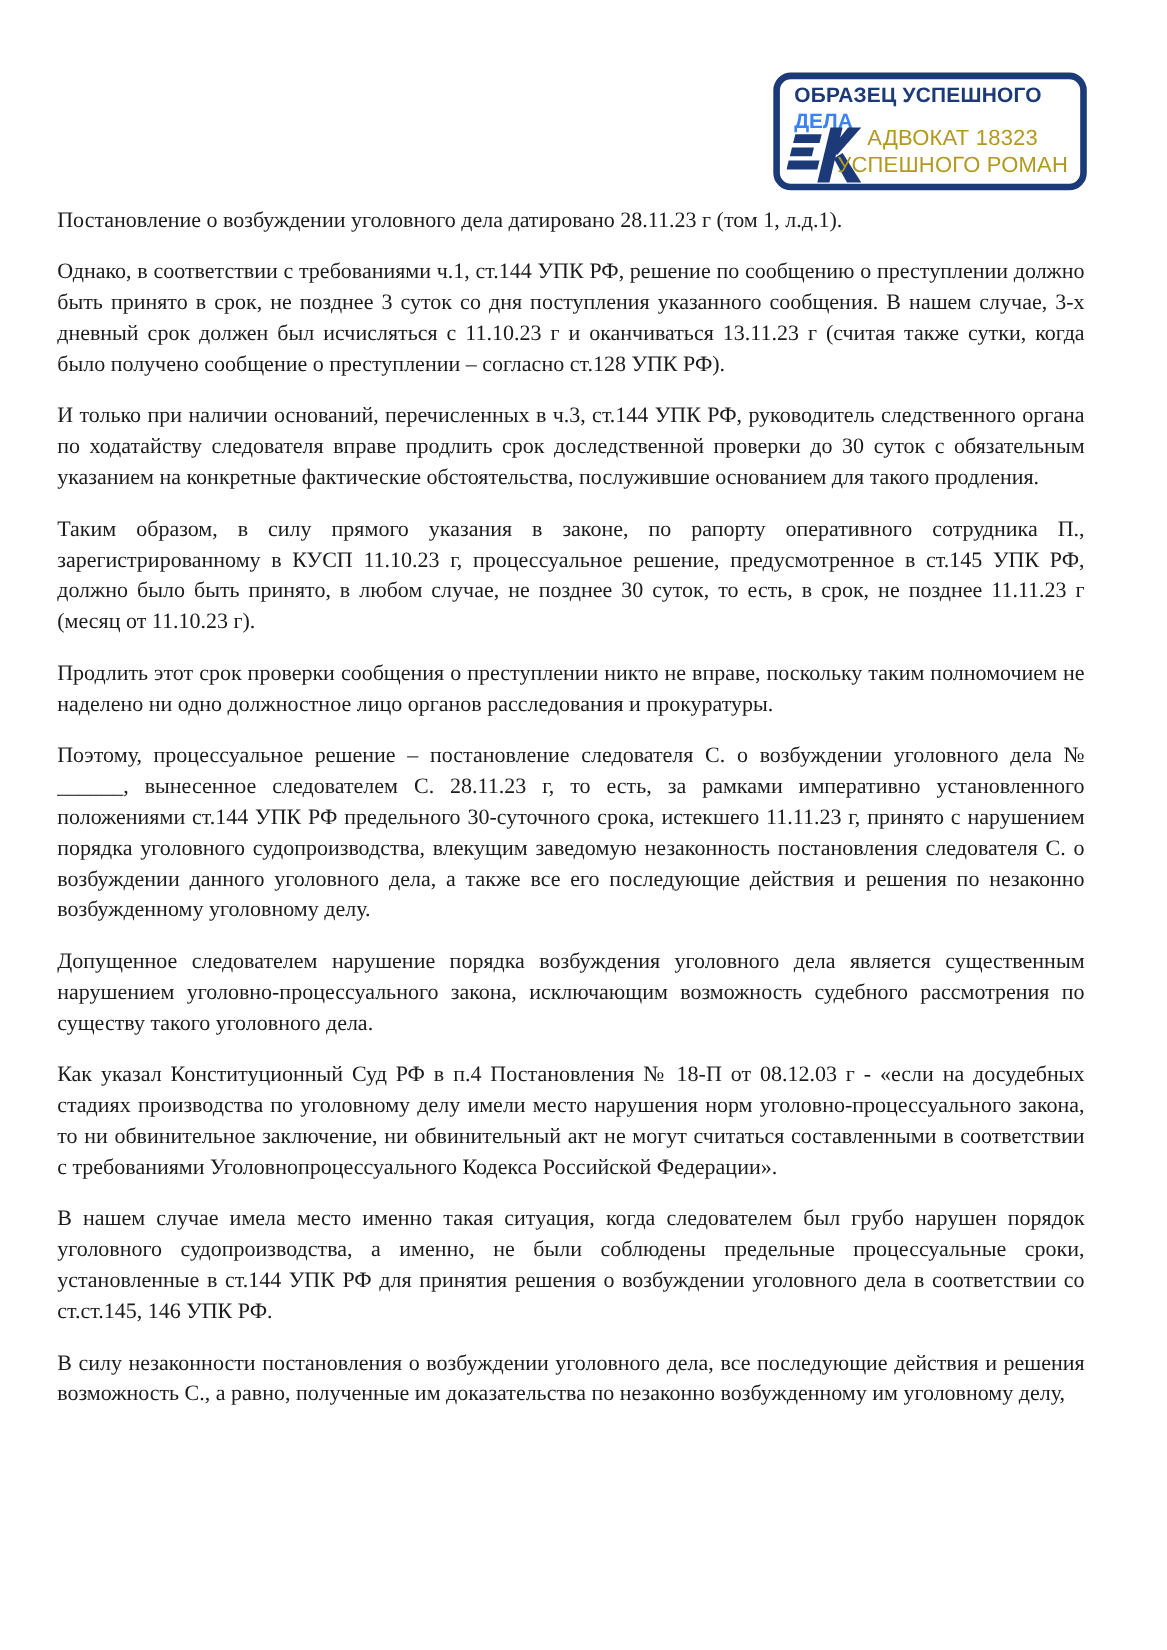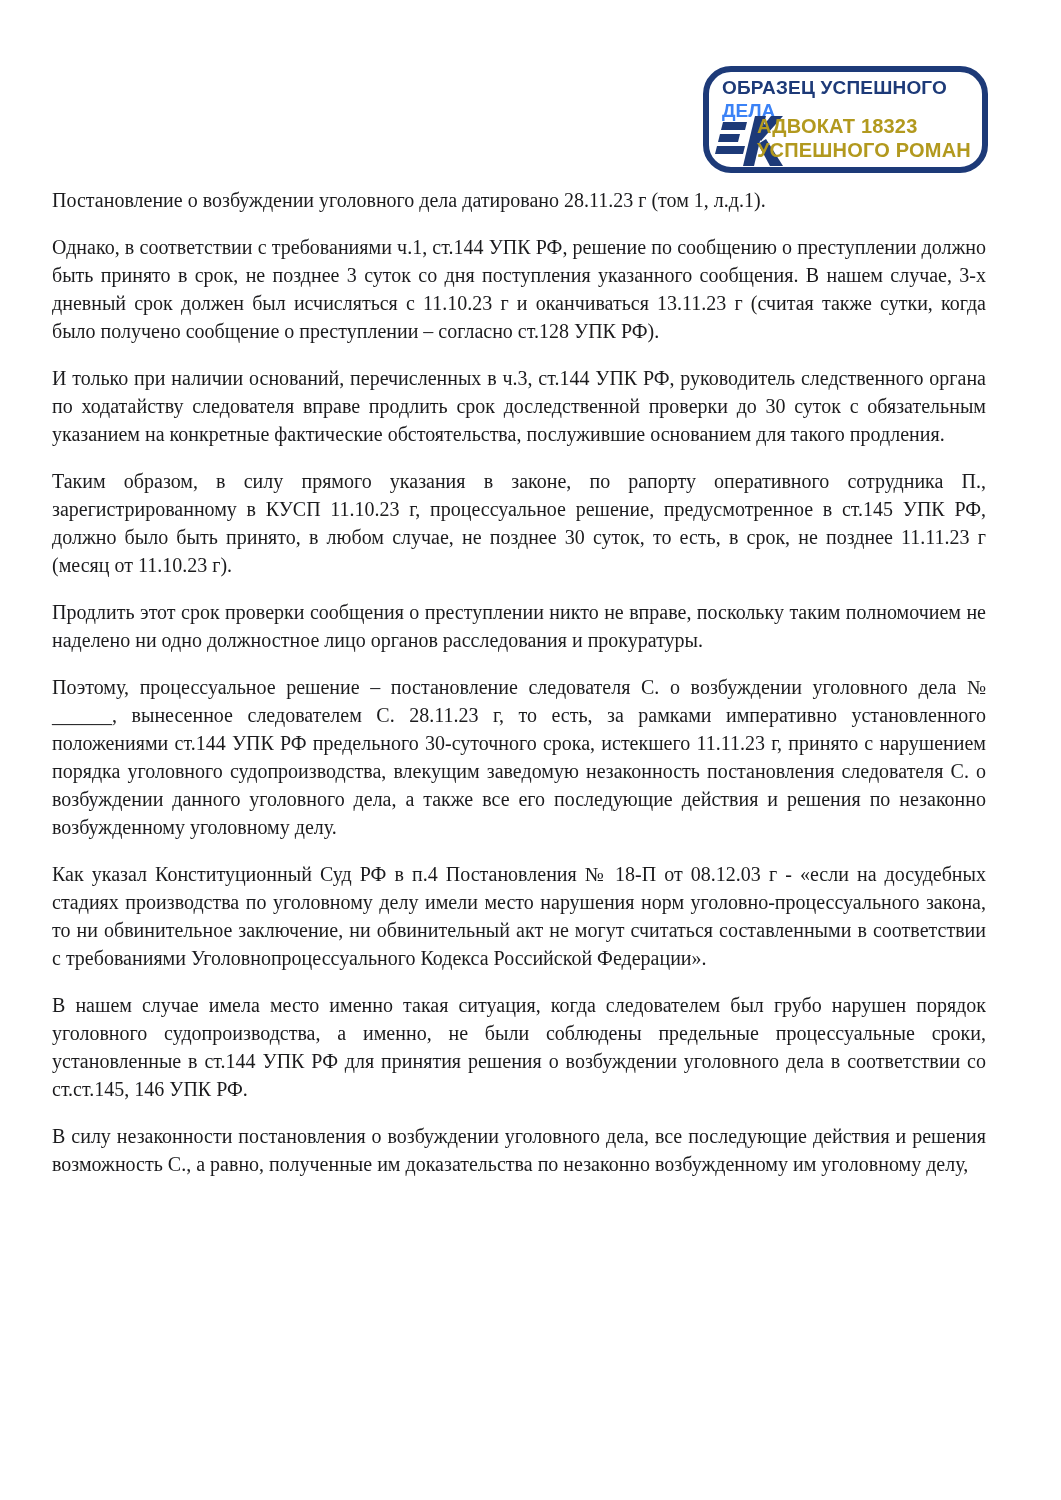--- a/index.html
+++ b/index.html
@@ -18,21 +18,21 @@
 
   
   .logo-box {
     position: absolute;
     left: 703px;
     top: 66px;
     width: 285px;
     height: 107px;
     box-sizing: border-box;
     border: 6px solid #1d3a78;
-    border-radius: 28px;
+    border-radius: 16px;
     background: #ffffff;
     font-family: "Liberation Sans", "DejaVu Sans", sans-serif;
   }
   .logo-line1 {
     position: absolute;
     left: 13px;
     top: 5px;
     font-size: 19px;
     font-weight: bold;
     color: #1d3a78;
@@ -50,23 +50,23 @@
   }
   .logo-mark {
     position: absolute;
     left: 6px;
     top: 42px;
   }
   .logo-gold {
     position: absolute;
     right: 11px;
     top: 42px;
-    text-align: left;
+    text-align: center;
     color: #b2991e;
-    font-weight: bold;
+    font-weight: normal;
     font-size: 20px;
     line-height: 24px;
     letter-spacing: 0.2px;
     white-space: nowrap;
   }
 
   
   .content {
     position: absolute;
     left: 52px;
@@ -108,18 +108,19 @@
     </div>
   </div>
 
   <div class="content">
     <p>Постановление о возбуждении уголовного дела датировано 28.11.23 г (том 1, л.д.1).</p>
     <p>Однако, в соответствии с требованиями ч.1, ст.144 УПК РФ, решение по сообщению о преступлении должно быть принято в срок, не позднее 3 суток со дня поступления указанного сообщения. В нашем случае, 3-х дневный срок должен был исчисляться с 11.10.23 г и оканчиваться 13.11.23 г (считая также сутки, когда было получено сообщение о преступлении – согласно ст.128 УПК РФ).</p>
     <p>И только при наличии оснований, перечисленных в ч.3, ст.144 УПК РФ, руководитель следственного органа по ходатайству следователя вправе продлить срок доследственной проверки до 30 суток с обязательным указанием на конкретные фактические обстоятельства, послужившие основанием для такого продления.</p>
     <p>Таким образом, в силу прямого указания в законе, по рапорту оперативного сотрудника П., зарегистрированному в КУСП 11.10.23 г, процессуальное решение, предусмотренное в ст.145 УПК РФ, должно было быть принято, в любом случае, не позднее 30 суток, то есть, в срок, не позднее 11.11.23 г (месяц от 11.10.23 г).</p>
     <p>Продлить этот срок проверки сообщения о преступлении никто не вправе, поскольку таким полномочием не наделено ни одно должностное лицо органов расследования и прокуратуры.</p>
     <p>Поэтому, процессуальное решение – постановление следователя С. о возбуждении уголовного дела № ______, вынесенное следователем С. 28.11.23 г, то есть, за рамками императивно установленного положениями ст.144 УПК РФ предельного 30-суточного срока, истекшего 11.11.23 г, принято с нарушением порядка уголовного судопроизводства, влекущим заведомую незаконность постановления следователя С. о возбуждении данного уголовного дела, а также все его последующие действия и решения по незаконно возбужденному уголовному делу.</p>
+    <p>Допущенное следователем нарушение порядка возбуждения уголовного дела является существенным нарушением уголовно-процессуального закона, исключающим возможность судебного рассмотрения по существу такого уголовного дела.</p>
     <p>Как указал Конституционный Суд РФ в п.4 Постановления № 18-П от 08.12.03 г - «если на досудебных стадиях производства по уголовному делу имели место нарушения норм уголовно-процессуального закона, то ни обвинительное заключение, ни обвинительный акт не могут считаться составленными в соответствии с требованиями Уголовнопроцессуального Кодекса Российской Федерации».</p>
     <p>В нашем случае имела место именно такая ситуация, когда следователем был грубо нарушен порядок уголовного судопроизводства, а именно, не были соблюдены предельные процессуальные сроки, установленные в ст.144 УПК РФ для принятия решения о возбуждении уголовного дела в соответствии со ст.ст.145, 146 УПК РФ.</p>
     <p>В силу незаконности постановления о возбуждении уголовного дела, все последующие действия и решения возможность С., а равно, полученные им доказательства по незаконно возбужденному им уголовному делу,</p>
   </div>
 
 </div>
 
 </body></html>

